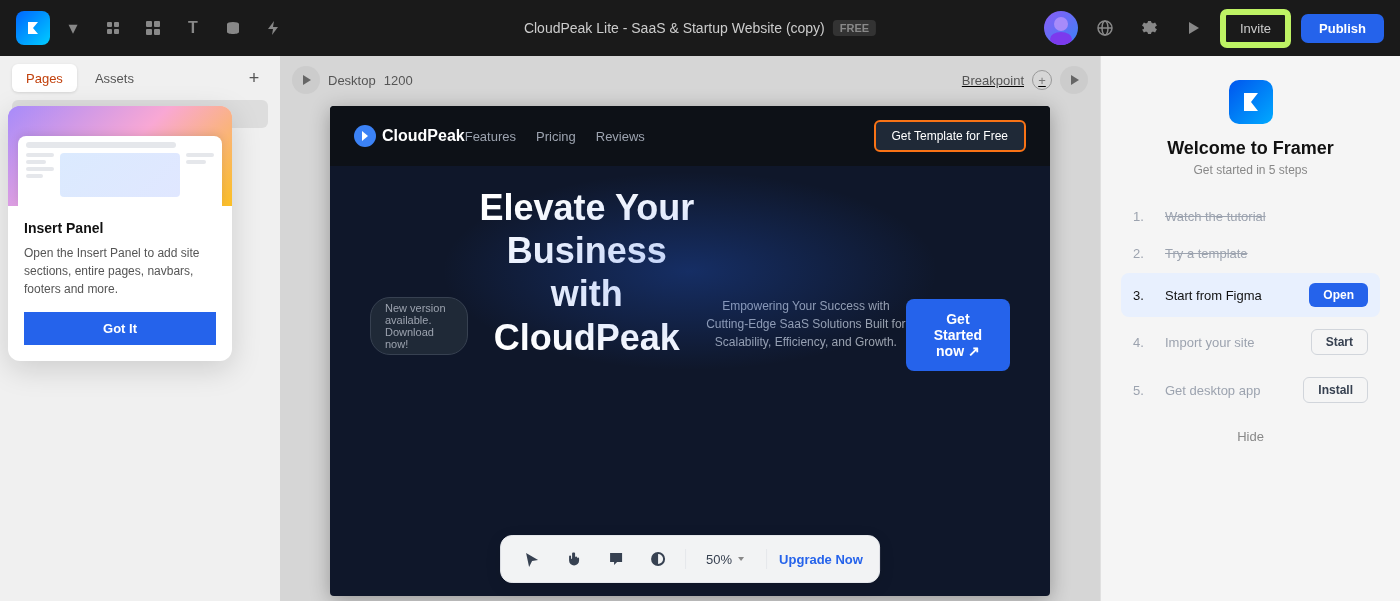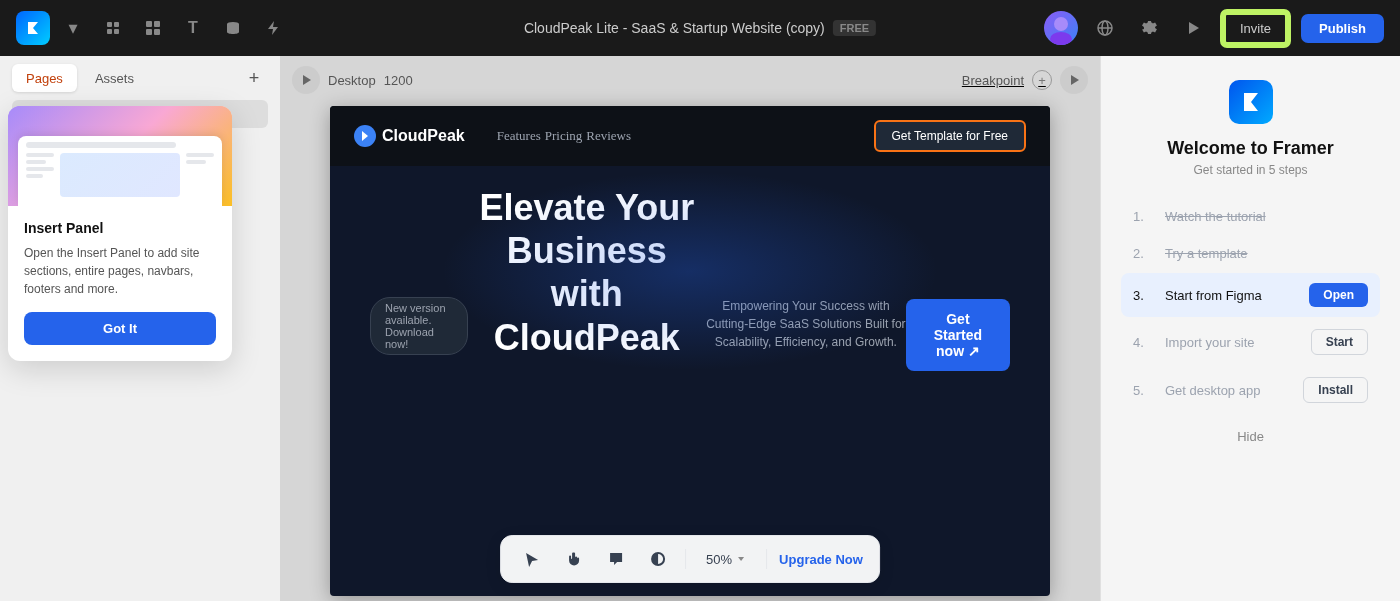--- a/index.html
+++ b/index.html
@@ -216,21 +216,21 @@
       font-size: 12px;
       color: #555;
       line-height: 1.5;
       margin-bottom: 14px;
     }
     .btn-got-it {
       width: 100%;
       background: #2563eb;
       color: white;
       border: none;
-      border-radius: 8px;
+      border-radius: 0;
       padding: 9px;
       font-size: 13px;
       font-weight: 600;
       cursor: pointer;
     }
 
     
     .canvas-area {
       flex: 1;
       background: #d6d6d6;
@@ -262,23 +262,21 @@
       color: white; font-size: 16px; font-weight: 700;
     }
     .preview-logo-icon {
       width: 22px; height: 22px;
       background: #3b82f6;
       border-radius: 50%;
       display: flex; align-items: center; justify-content: center;
       font-size: 9px; color: white;
     }
     .preview-nav-links {
-      display: flex; gap: 4px;
-      margin-left: 32px;
-      font-family: Liberation Serif, serif;
+      display: flex; gap: 20px;
     }
     .preview-nav-links a {
       color: #9ca3af;
       font-size: 13px;
       text-decoration: none;
     }
     .preview-nav-btn {
       margin-left: auto;
       background: #1f2937;
       color: white;

